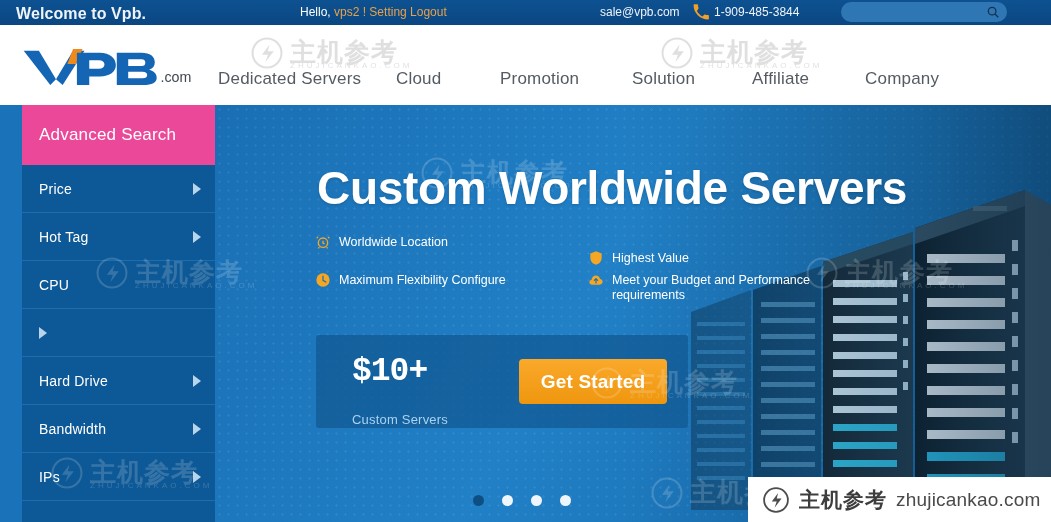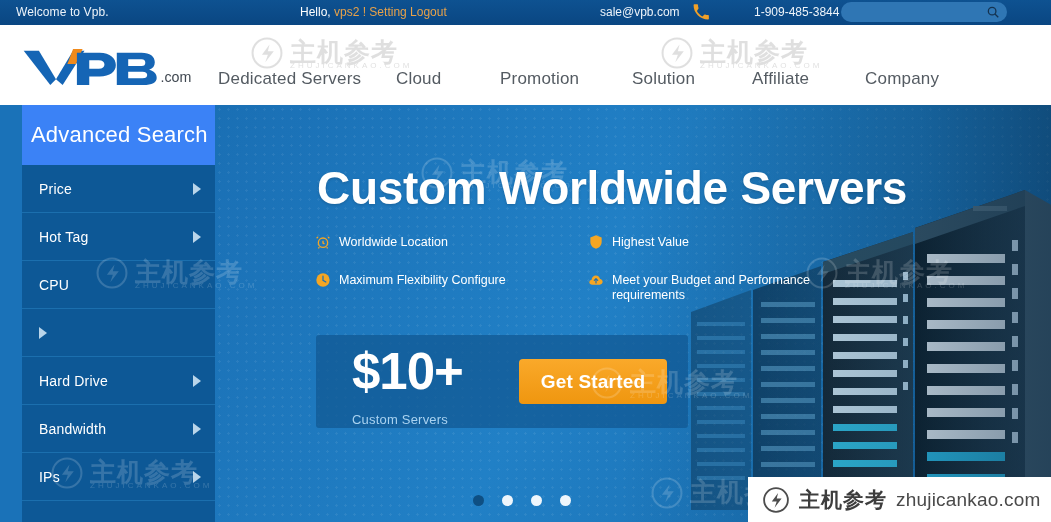--- a/index.html
+++ b/index.html
@@ -14,38 +14,38 @@
   
   .topbar {
     position:absolute; left:0; top:0; width:1051px; height:25px;
     background:#0b4d8f;
     background:linear-gradient(#0e5291,#0a4682);
     color:#ffffff;
   }
   .topbar-inner { position:relative; width:100%; height:100%; }
   .tb-welcome {
     position:absolute; left:16px; top:5px;
-    font-size:12px; color:#eef4fa; letter-spacing:.1px;
+    font-size:16px; color:#eef4fa; letter-spacing:.1px;font-weight:bold;
   }
   .tb-hello {
     position:absolute; left:300px; top:5px;
     font-size:12px; color:#ffffff; white-space:nowrap;
   }
   .tb-hello .accent { color:#e8a24a; }
   .tb-mail {
     position:absolute; left:600px; top:5px;
     font-size:12px; color:#eef4fa;
   }
   .tb-phone-icon {
     position:absolute; left:692px; top:3px;
     width:18px; height:18px; color:#f0a028;
   }
   .tb-phone {
     position:absolute; left:714px; top:5px;
-    font-size:12px; color:#eef4fa; white-space:nowrap;margin-left:40px;
+    font-size:12px; color:#eef4fa; white-space:nowrap;
   }
   .tb-search {
     position:absolute; left:841px; top:2px;
     width:166px; height:20px; border-radius:10px;
     background:#2f76b4; border:none;
   }
   .tb-search input {
     width:100%; height:100%; background:transparent; border:none; outline:none;
     color:#eaf2fa; font-size:11px; padding:0 26px 0 12px;
     font-family:"Liberation Sans", sans-serif;
@@ -78,23 +78,23 @@
     background:#1a72b8;
   }
 
   
   .sidebar {
     position:absolute; left:22px; top:105px; width:193px; height:417px;
     background:#0f5ea0;
   }
   .sb-header {
     position:relative; height:60px;
-    background:#3b82f6;
-    color:#ffffff; font-size:22px;
-    display:flex; align-items:center; padding-left:9px;
+    background:#ec4899;
+    color:#ffffff; font-size:17px;
+    display:flex; align-items:center; padding-left:17px;
     letter-spacing:.2px;
   }
   .sb-item {
     position:relative; height:48px;
     border-bottom:1px solid #1b6fae;
     display:flex; align-items:center;
     padding-left:17px; padding-right:14px;
     color:#ffffff; font-size:14px;
     background:#0d5896;
     cursor:pointer;
@@ -134,34 +134,35 @@
     text-shadow:0 1px 3px rgba(0,0,0,.18);
   }
   .features { position:absolute; left:100px; top:130px; width:520px; }
   .feat {
     position:absolute; display:flex; align-items:flex-start; gap:8px;
     color:#ffffff; font-size:12.5px; line-height:15px;
   }
   .feat .ficon { width:16px; height:16px; flex:none; color:#f5a623; margin-top:-1px; }
   .feat-0 { left:0;   top:0; }
   .feat-1 { left:0;   top:38px; }
-  .feat-2 { left:273px; top:0;text-align:right; }
+  .feat-2 { left:273px; top:16px;text-align:right; }
   .feat-3 { left:273px; top:38px; width:225px; }
 
   .price-card {
     position:absolute; left:101px; top:230px;
     width:372px; height:93px;
     background:rgba(16,88,146,.72);
     border-radius:3px;
     display:flex; align-items:center;
   }
   .price-block { position:absolute; left:36px; top:13px; }
   .price-amount {
-    font-size:51px; font-weight:bold; color:#ffffff; line-height:48px;
+    font-size:33px; font-weight:bold; color:#ffffff; line-height:48px;
     letter-spacing:-1px;
+    font-family:Liberation Mono, monospace;
   }
   .price-sub { font-size:13px; color:#a9d2f0; margin-top:16px; letter-spacing:.2px; }
   .get-started {
     position:absolute; left:203px; top:24px;
     width:148px; height:45px;
     background:#f5a01b;
     background:linear-gradient(#faa92a,#ef960f);
     border:none; border-radius:4px;
     color:#ffffff; font-size:19px; font-weight:bold;
     font-family:"Liberation Sans", sans-serif;

